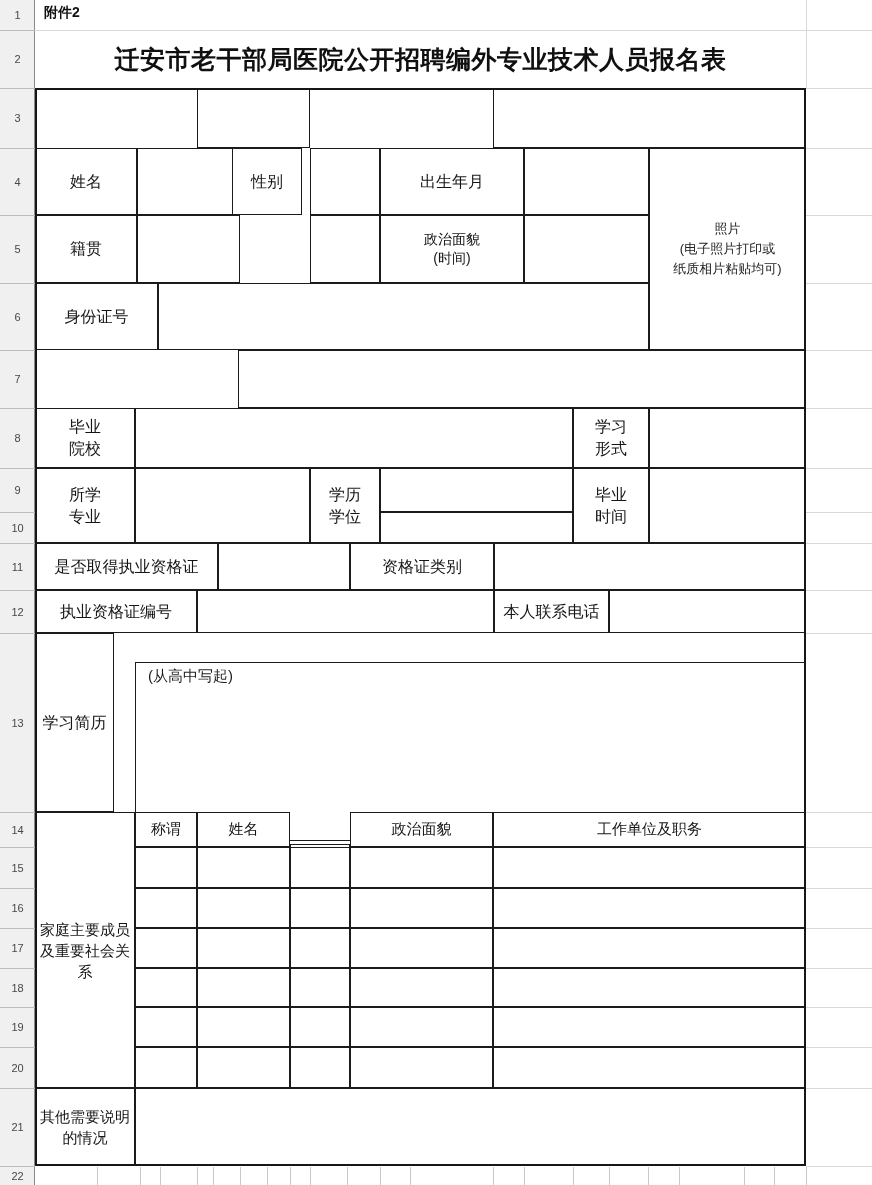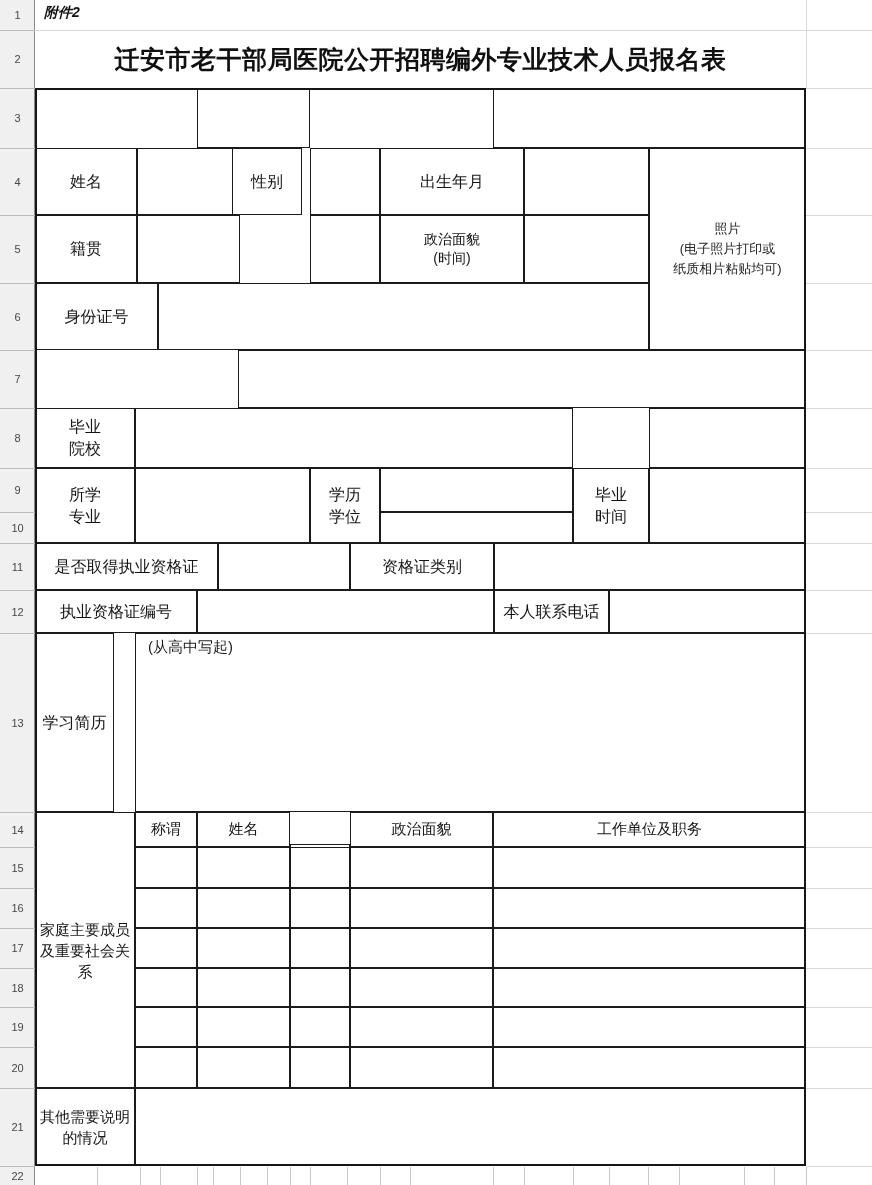--- a/index.html
+++ b/index.html
@@ -16,25 +16,25 @@
   .gsep{position:absolute;left:0;width:35px;height:1px;background:#bcbcbc;}
   
   .cell{position:absolute;box-sizing:border-box;border:1px solid #1b1b1b;background:#ffffff;
         display:flex;align-items:center;justify-content:center;text-align:center;}
   .lab{font-size:16px;line-height:1.35;}
   .sm{font-size:14px;}
   .pre{white-space:pre-line;}
   .photo-note{font-size:13px;line-height:1.55;color:#222;}
   .fhead{font-size:15px;}
   .wraplab{font-size:15px;line-height:1.4;padding:0 4px;}
-  .hintcell{align-items:flex-start;justify-content:flex-start;text-align:left;}
+  .hintcell{align-items:flex-start;justify-content:flex-start;text-align:left;margin-top:29px;}
   .hint{font-size:15px;padding:4px 0 0 12px;color:#1d1d1d;}
   .frame{position:absolute;left:35px;top:88px;width:771px;height:1078px;box-sizing:border-box;
          border:2px solid #161616;pointer-events:none;background:transparent;}
-  .attach{position:absolute;left:44px;top:4px;font-size:14px;font-weight:700;color:#111;font-style:italic;}
+  .attach{position:absolute;left:44px;top:4px;font-size:14px;font-weight:700;color:#111;}
   .title{position:absolute;left:35px;top:30px;width:771px;height:58px;display:flex;align-items:center;
          justify-content:center;font-size:25px;font-weight:600;letter-spacing:0.5px;color:#101010;}
   .strip-v{position:absolute;top:1167px;height:18px;width:1px;background:#c9c9c9;}
 </style>
 </head>
 <body>
 
 <div class="sheet">
 
   <div class="gutter"></div>
@@ -86,20 +86,22 @@
   <div class="cell" style="left:524px;top:215px;width:125px;height:68px"></div>
 
   <div class="cell lab" style="left:35px;top:283px;width:123px;height:67px">身份证号</div>
   <div class="cell" style="left:158px;top:283px;width:491px;height:67px"></div>
 
   <div class="cell" style="left:238px;top:350px;width:568px;height:58px"></div>
 
   <div class="cell lab pre" style="left:35px;top:408px;width:100px;height:60px">毕业
 院校</div>
   <div class="cell" style="left:135px;top:408px;width:438px;height:60px"></div>
+  <div class="cell lab pre" style="left:573px;top:408px;width:76px;height:60px">学习
+形式</div>
   <div class="cell" style="left:649px;top:408px;width:157px;height:60px"></div>
 
   <div class="cell lab pre" style="left:35px;top:468px;width:100px;height:75px">所学
 专业</div>
   <div class="cell" style="left:135px;top:468px;width:175px;height:75px"></div>
   <div class="cell lab pre" style="left:310px;top:468px;width:70px;height:75px">学历
 学位</div>
   <div class="cell" style="left:380px;top:468px;width:193px;height:44px"></div>
   <div class="cell" style="left:380px;top:512px;width:193px;height:31px"></div>
   <div class="cell lab pre" style="left:573px;top:468px;width:76px;height:75px">毕业

